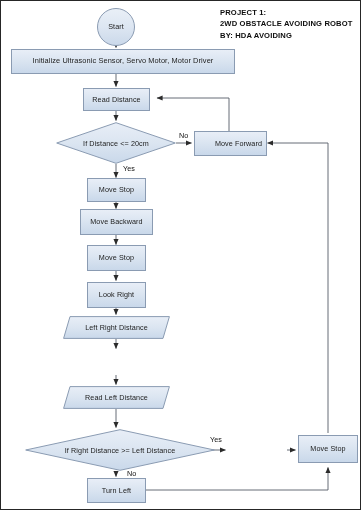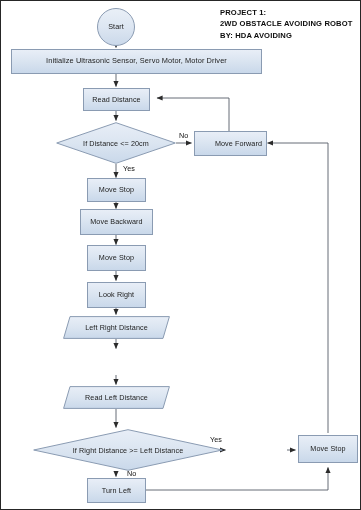--- a/index.html
+++ b/index.html
@@ -115,21 +115,21 @@
   </svg>
 
   <div id="title-block">
     <div>PROJECT 1:</div>
     <div>2WD OBSTACLE AVOIDING ROBOT</div>
     <div>BY: HDA AVOIDING</div>
   </div>
 
   <div class="node start" style="left:96px;top:7px;width:38px;height:38px;">Start</div>
 
-  <div class="node proc wide" style="left:10px;top:48px;width:251px;height:25px;">Initialize Ultrasonic Sensor, Servo Motor, Motor Driver</div>
+  <div class="node proc wide" style="left:10px;top:48px;width:224px;height:25px;">Initialize Ultrasonic Sensor, Servo Motor, Motor Driver</div>
 
   <div class="node proc" style="left:82px;top:87px;width:67px;height:23px;">Read Distance</div>
 
   <div class="shape-host" style="left:55px;top:121px;width:120px;height:42px;">
     <svg width="120" height="42" viewBox="0 0 120 42" xmlns="http://www.w3.org/2000/svg">
       <defs>
         <linearGradient id="gradD1" x1="0" y1="0" x2="0" y2="1">
           <stop offset="0%" stop-color="#e8eef7"></stop>
           <stop offset="50%" stop-color="#dbe5f1"></stop>
           <stop offset="100%" stop-color="#c9d8ea"></stop>
@@ -172,21 +172,21 @@
           <stop offset="0%" stop-color="#e8eef7"></stop>
           <stop offset="50%" stop-color="#dbe5f1"></stop>
           <stop offset="100%" stop-color="#c9d8ea"></stop>
         </linearGradient>
       </defs>
       <polygon points="7,0.6 106.4,0.6 100,22.4 0.6,22.4" fill="url(#gradP2)" stroke="#8a9bb2" stroke-width="1"></polygon>
     </svg>
     <div class="shape-label">Read Left Distance</div>
   </div>
 
-  <div class="shape-host" style="left:32px;top:428px;width:190px;height:42px;">
+  <div class="shape-host" style="left:24px;top:428px;width:190px;height:42px;">
     <svg width="190" height="42" viewBox="0 0 190 42" xmlns="http://www.w3.org/2000/svg">
       <defs>
         <linearGradient id="gradD2" x1="0" y1="0" x2="0" y2="1">
           <stop offset="0%" stop-color="#e8eef7"></stop>
           <stop offset="50%" stop-color="#dbe5f1"></stop>
           <stop offset="100%" stop-color="#c9d8ea"></stop>
         </linearGradient>
       </defs>
       <polygon points="95,0.7 189.3,21 95,41.3 0.7,21" fill="url(#gradD2)" stroke="#8a9bb2" stroke-width="1"></polygon>
     </svg>

